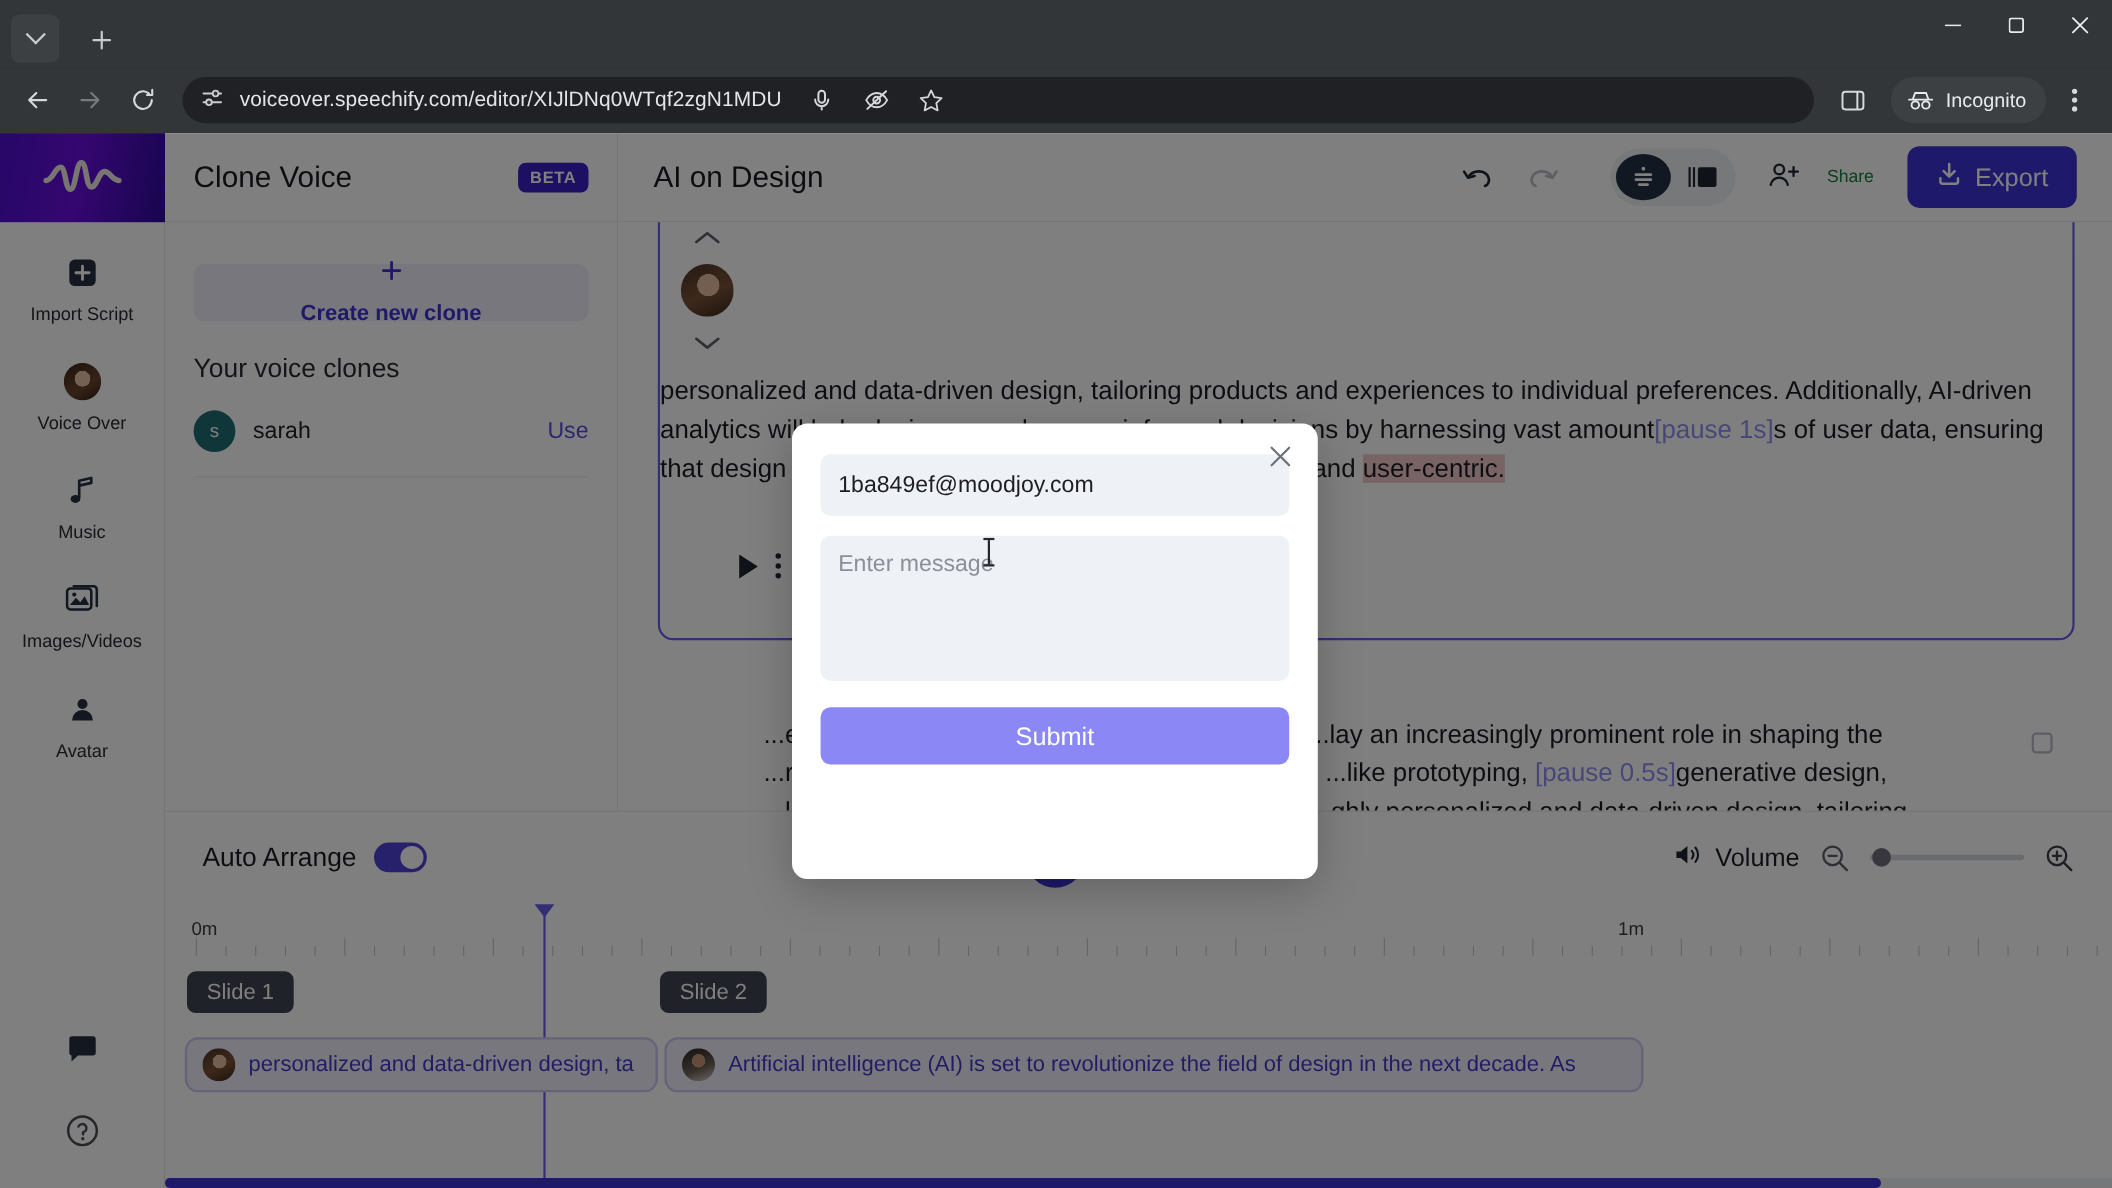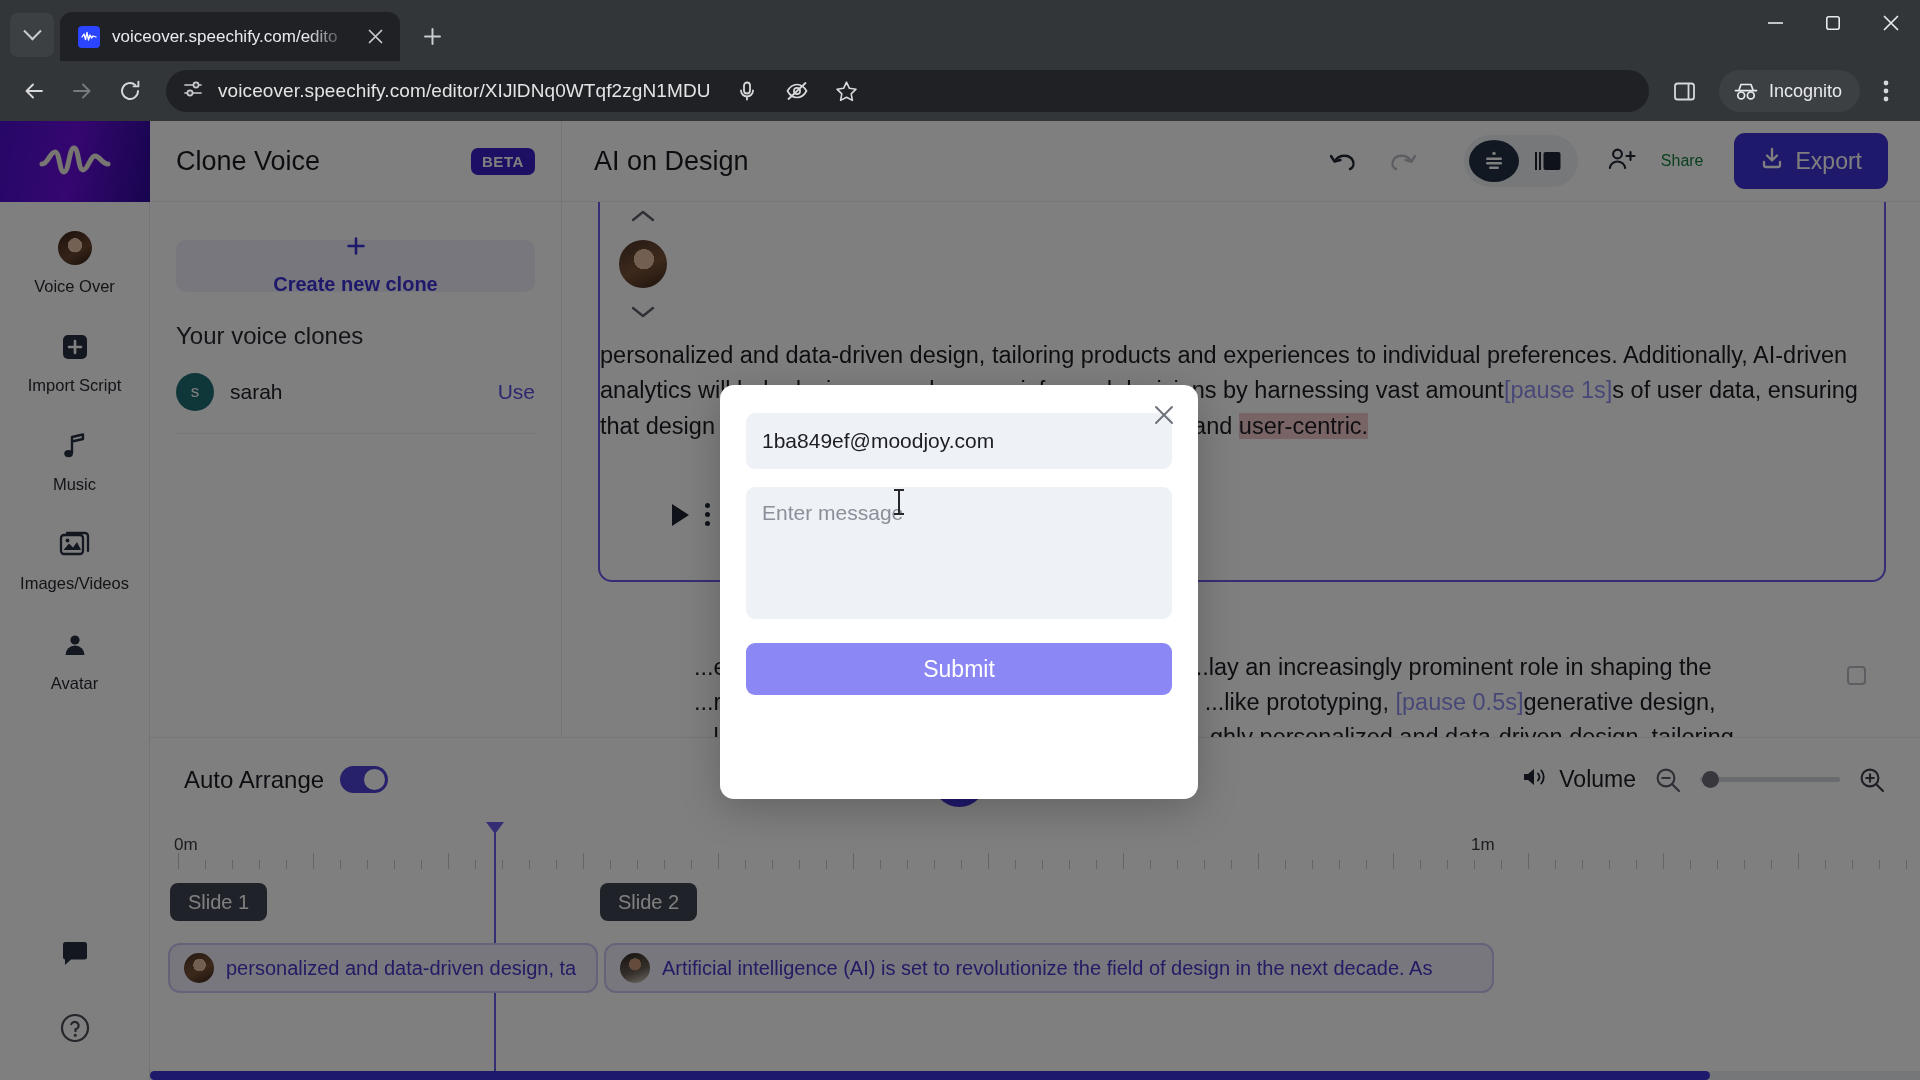--- a/index.html
+++ b/index.html
@@ -235,33 +235,20 @@
   .text-caret { position:absolute; left: 152px; top: 4px; width: 2px; height: 22px; background: #26262e; }
   .text-caret::before, .text-caret::after { content:""; position:absolute; left:-4px; width:10px; height:2px; background:#26262e; }
   .text-caret::before { top: -2px; } .text-caret::after { bottom: -2px; }
 </style>
 </head>
 <body>
 
 <div class="browser-tabstrip">
   <div class="tab-search-btn">
     <div class="chev-down"></div>
-  </div>
-  <div class="tab">
-    <div class="tab-favicon">
-      <svg width="16" height="12" viewBox="0 0 16 12">
-          <path d="M1 6 L3 3 L4.5 8.5 L6 1.5 L7.5 9 L9 4 L10.5 7 L12 5 L15 6" stroke="#fff" stroke-width="1.3" fill="none" stroke-linecap="round" stroke-linejoin="round"></path>
-        </svg>
-    </div>
-    <div class="tab-title">voiceover.speechify.com/edito</div>
-    <div class="tab-close">
-      <svg width="15" height="15" viewBox="0 0 15 15">
-          <path d="M1.5 1.5 L13.5 13.5 M13.5 1.5 L1.5 13.5" stroke="#c9cccf" stroke-width="1.7" stroke-linecap="round"></path>
-        </svg>
-    </div>
   </div>
   <div class="newtab-btn">
     <svg width="19" height="19" viewBox="0 0 19 19">
         <path d="M9.5 2 V17 M2 9.5 H17" stroke="#c9cccf" stroke-width="2" stroke-linecap="round"></path>
       </svg>
   </div>
   <div class="win-controls">
     <div class="win-btn">
       <svg width="15" height="2" viewBox="0 0 15 2">
           <path d="M0 1 H15" stroke="#e8eaed" stroke-width="1.6"></path>
@@ -355,33 +342,33 @@
 
   <div class="rail">
     <div class="rail-logo">
       <svg width="74" height="40" viewBox="0 0 74 40">
           <path d="M4 22 C10 22 12 10 17 10 C22 10 21 30 26 30 C31 30 31 6 36 6 C41 6 40 28 45 28 C50 28 52 14 57 14 C62 14 64 22 70 22" stroke="#f0ece2" stroke-width="5" fill="none" stroke-linecap="round" stroke-linejoin="round"></path>
         </svg>
     </div>
 
     <div class="rail-item">
       <div class="rail-ico-box">
-        <div class="avatar-img" style="background:radial-gradient(circle at 50% 42%, #e6c4a8 0 27%, transparent 28%), linear-gradient(150deg,#3a2418,#6b4630 60%,#2e1c12);"></div>
-      </div>
-      <div class="rail-label">Voice Over</div>
-    </div>
-
-    <div class="rail-item">
-      <div class="rail-ico-box">
         <svg width="30" height="30" viewBox="0 0 30 30">
             <rect x="3" y="3" width="24" height="24" rx="5" fill="#262f3f"></rect>
             <path d="M15 9 V21 M9 15 H21" stroke="#fff" stroke-width="2.6" stroke-linecap="round"></path>
           </svg>
       </div>
       <div class="rail-label">Import Script</div>
+    </div>
+
+    <div class="rail-item">
+      <div class="rail-ico-box">
+        <div class="avatar-img" style="background:radial-gradient(circle at 50% 42%, #e6c4a8 0 27%, transparent 28%), linear-gradient(150deg,#3a2418,#6b4630 60%,#2e1c12);"></div>
+      </div>
+      <div class="rail-label">Voice Over</div>
     </div>
 
     <div class="rail-item">
       <div class="rail-ico-box">
         <svg width="26" height="28" viewBox="0 0 26 28">
             <path d="M10 21 V5 L21 2.5 V7 L10 9.5" stroke="#262f3f" stroke-width="2.4" fill="none" stroke-linejoin="round"></path>
             <ellipse cx="6.6" cy="21.6" rx="4.4" ry="3.6" fill="#262f3f"></ellipse>
           </svg>
       </div>
       <div class="rail-label">Music</div>

